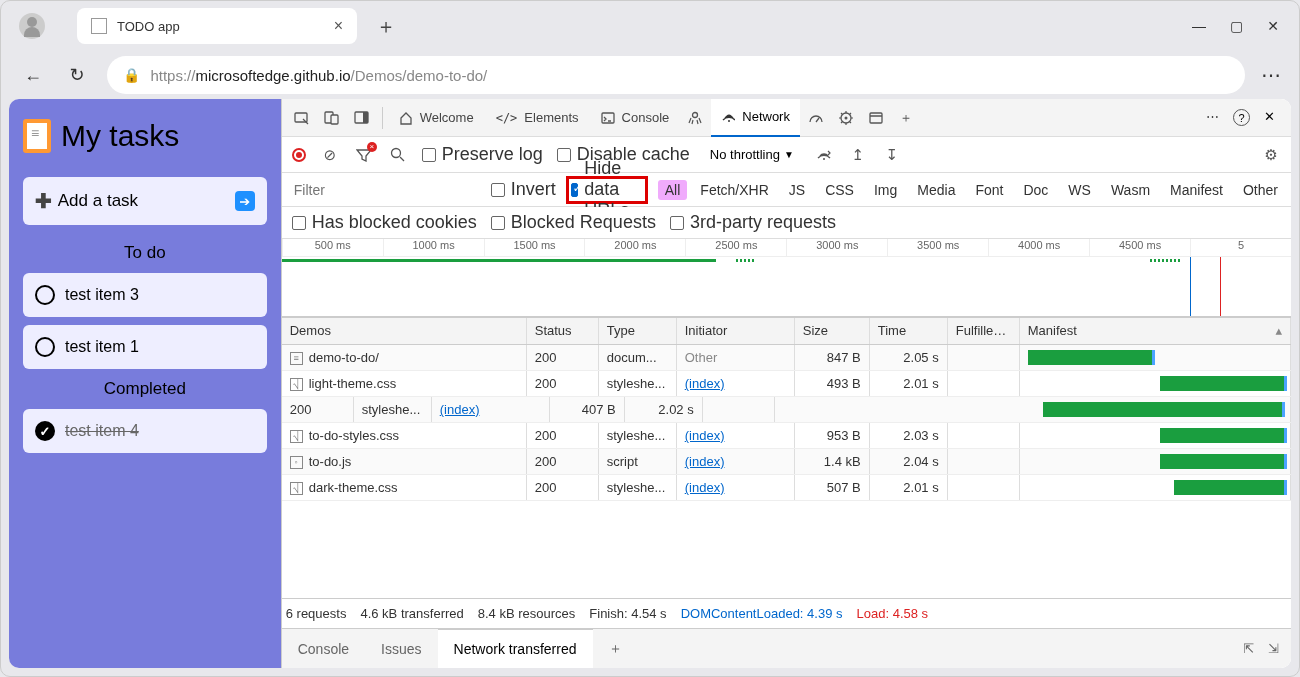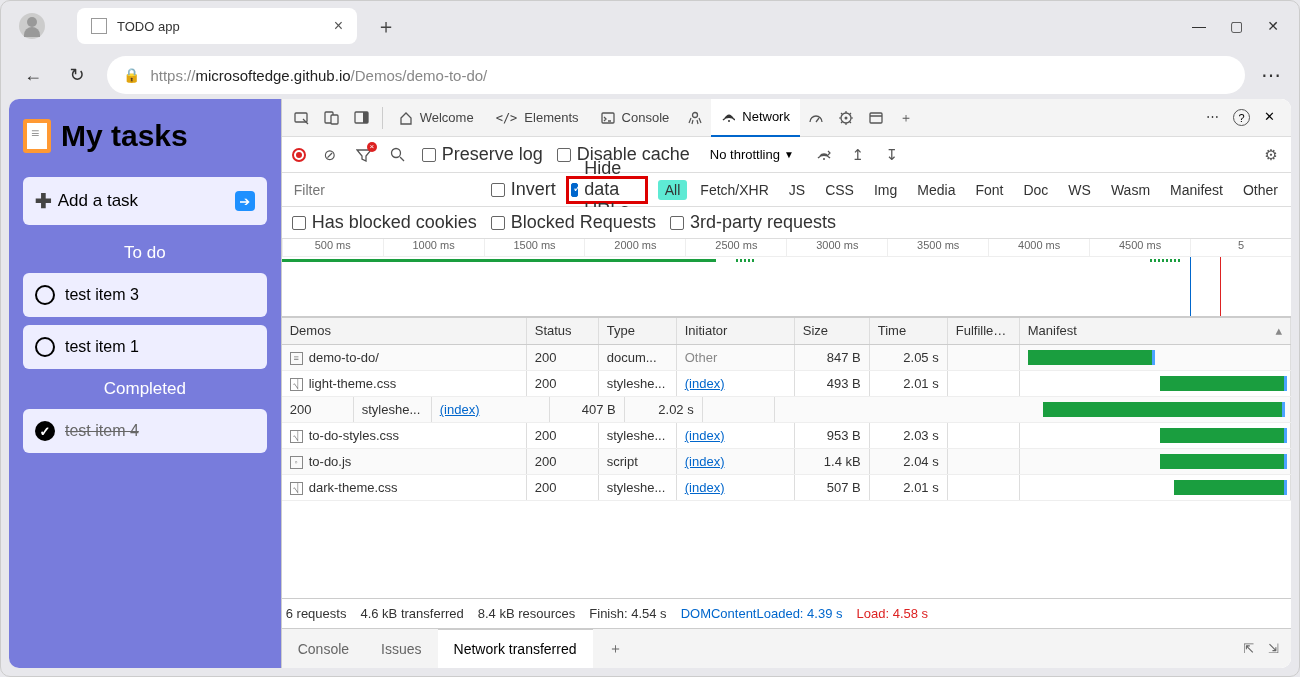--- a/index.html
+++ b/index.html
@@ -17,28 +17,28 @@
 .wincontrols span{font-size:14px;color:#333}
 .addrbar{height:48px;display:flex;align-items:center;gap:16px;padding:0 18px}
 .navbtn{width:28px;height:28px;display:flex;align-items:center;justify-content:center;font-size:18px;color:#333}
 .addrfield{flex:1;background:#fff;border-radius:20px;height:38px;display:flex;align-items:center;padding:0 16px;gap:10px}
 .lock{font-size:14px;color:#666}
 .url{font-size:15px;color:#888}
 .url .dark{color:#222}
 .more{font-size:20px;color:#333}
 .content{position:absolute;top:98px;left:8px;right:8px;bottom:8px;display:flex;border-radius:10px;overflow:hidden;background:#fff}
 .app{width:280px;background:#787cdc;padding:14px;color:#000}
-.apptitle{display:flex;align-items:flex-start;gap:10px;font-size:30px;font-weight:700;margin:6px 0 24px}
+.apptitle{display:flex;align-items:flex-start;gap:10px;font-size:30px;font-weight:400;margin:6px 0 24px}
 .clipboard{width:28px;height:34px;background:#ff9933;border-radius:3px;position:relative}
 .clipboard::before{content:"";position:absolute;top:4px;left:4px;right:4px;bottom:4px;background:#fff}
 .clipboard::after{content:"≡";position:absolute;top:6px;left:8px;font-size:14px;color:#999}
 .addcard{background:#eef;border-radius:6px;padding:12px;display:flex;align-items:center;gap:6px;font-size:17px;margin-bottom:18px}
 .addcard .plus{font-size:20px;font-weight:600;color:#444}
 .addcard .arrow{margin-left:auto;width:20px;height:20px;background:#1e90ff;border-radius:4px;display:flex;align-items:center;justify-content:center;color:#fff;font-size:13px}
-.sectiontitle{text-align:center;color:#ffffff;font-size:17px;margin:10px 0}
+.sectiontitle{text-align:center;color:#000000;font-size:17px;margin:10px 0}
 .taskcard{background:#eef;border-radius:6px;padding:12px;display:flex;align-items:center;gap:10px;font-size:16px;margin-bottom:8px}
 .circle{width:20px;height:20px;border:2.5px solid #000;border-radius:50%}
 .checkfill{width:20px;height:20px;background:#000;border-radius:50%;display:flex;align-items:center;justify-content:center;color:#fff;font-size:13px;font-weight:bold}
 .strike{text-decoration:line-through;color:#666}
 .devtools{flex:1;display:flex;flex-direction:column;border-left:1px solid #ccc;background:#fff;font-size:13px}
 .dtrow{display:flex;align-items:center;border-bottom:1px solid #ddd;background:#f4f4f4}
 .dttabs{height:38px;padding:0 6px;gap:2px}
 .dttabs .ico{width:28px;height:28px;display:flex;align-items:center;justify-content:center;color:#555}
 .dttab{display:flex;align-items:center;gap:7px;padding:0 10px;height:38px;color:#444}
 .dttab.active{background:#fff;border-bottom:2px solid #06c;color:#000}
@@ -49,21 +49,21 @@
 .rec::after{content:"";position:absolute;inset:2px;background:#d22;border-radius:50%}
 .toolico{width:20px;height:20px;display:flex;align-items:center;justify-content:center;color:#555;font-size:15px}
 .pref{display:flex;align-items:center;gap:6px;font-size:18px;color:#333}
 .chk{width:14px;height:14px;border:1.5px solid #666;border-radius:2px;background:#fff}
 .chk.on{background:#06c;border-color:#06c;position:relative}
 .chk.on::after{content:"✓";position:absolute;color:#fff;font-size:11px;top:-2px;left:1px}
 .throttle{display:flex;align-items:center;gap:4px;padding:2px 6px}
 .filterbar{height:34px;padding:0 6px;gap:10px;background:#fff}
 .filterinput{border:none;outline:none;width:200px;padding:4px 6px;font-size:14px;color:#999}
 .typefilter{padding:2px 7px;color:#333;font-size:14px}
-.typefilter.active{background:#5eead4;border-radius:3px}
+.typefilter.active{background:#f0abfc;border-radius:3px}
 .redbox{border:3px solid #d00;padding:0 2px;display:flex;align-items:center;gap:6px;height:28px}
 .checksbar{height:32px;padding:0 10px;gap:14px;background:#fff}
 .timeline{height:78px;background:#fff;border-bottom:1px solid #ccc;position:relative;overflow:hidden}
 .ticks{display:flex;height:18px;font-size:11px;color:#666;border-bottom:1px solid #eee}
 .tick{flex:1;text-align:center;border-left:1px solid #eee}
 .tlbar{position:absolute;top:20px;height:3px;background:#1a9e3f}
 .tlv{position:absolute;top:18px;bottom:0;width:1px}
 .grid{flex:1;display:flex;flex-direction:column;background:#fff;overflow:hidden}
 .ghead{display:flex;height:28px;border-top:1px solid #ccc;border-bottom:1px solid #ccc;background:#f4f4f4}
 .gcell{padding:5px 8px;border-right:1px solid #ddd;font-size:13px;color:#333;overflow:hidden;white-space:nowrap;text-overflow:ellipsis}

